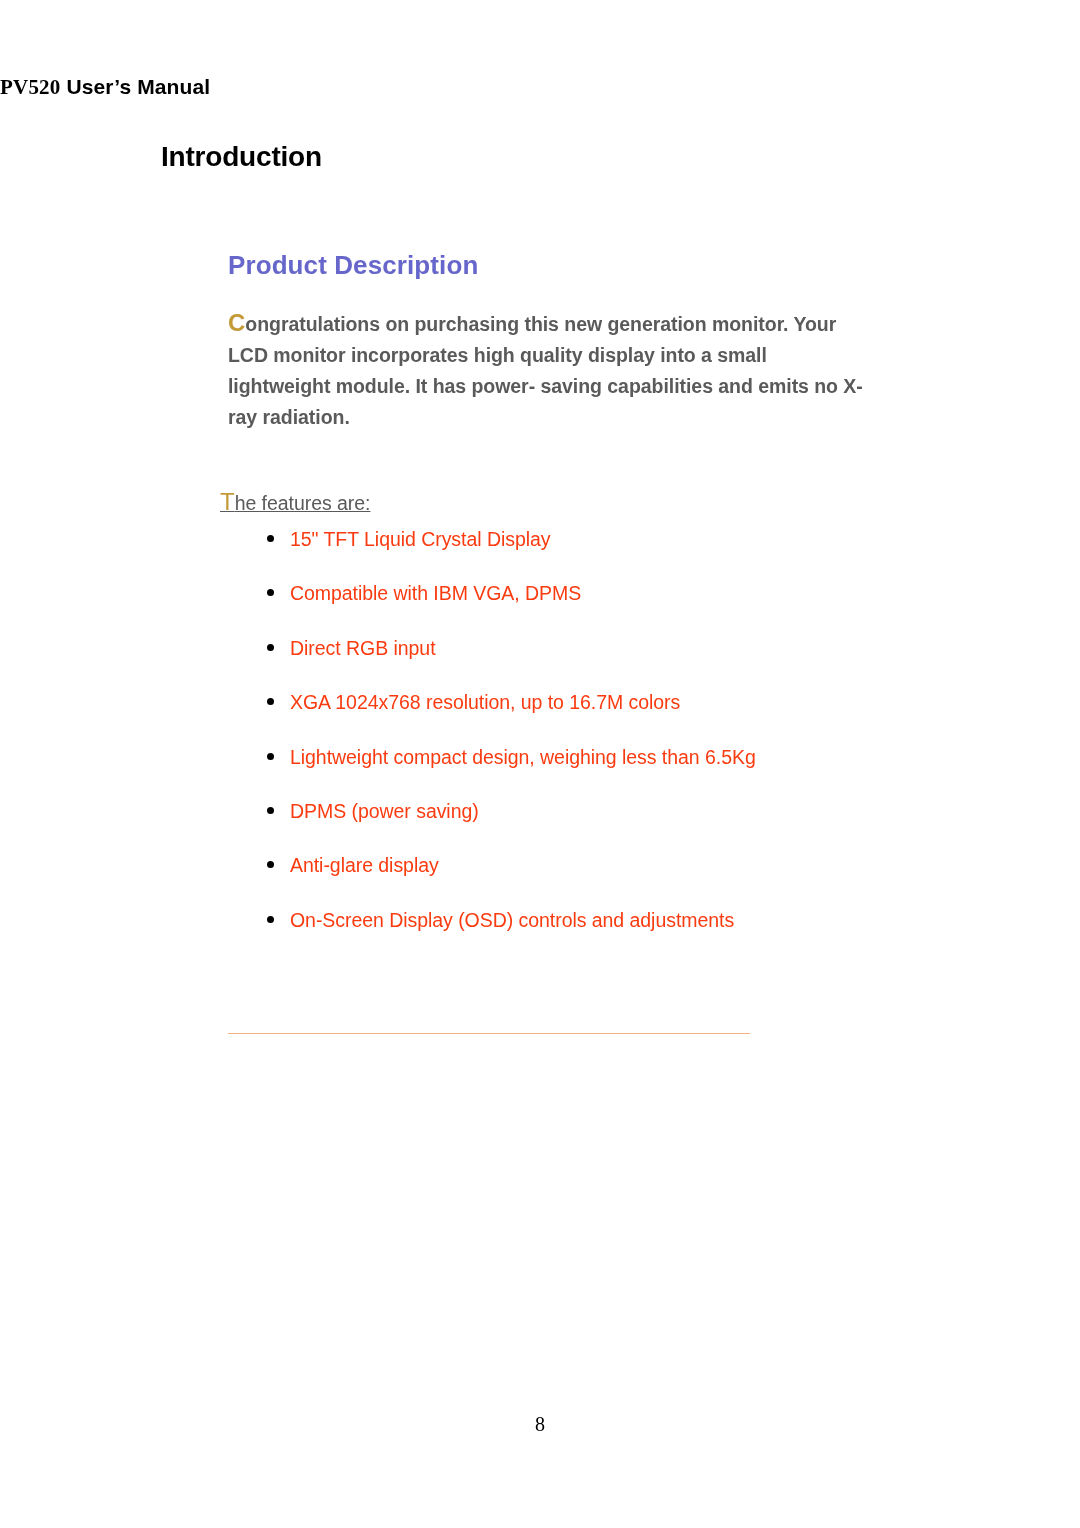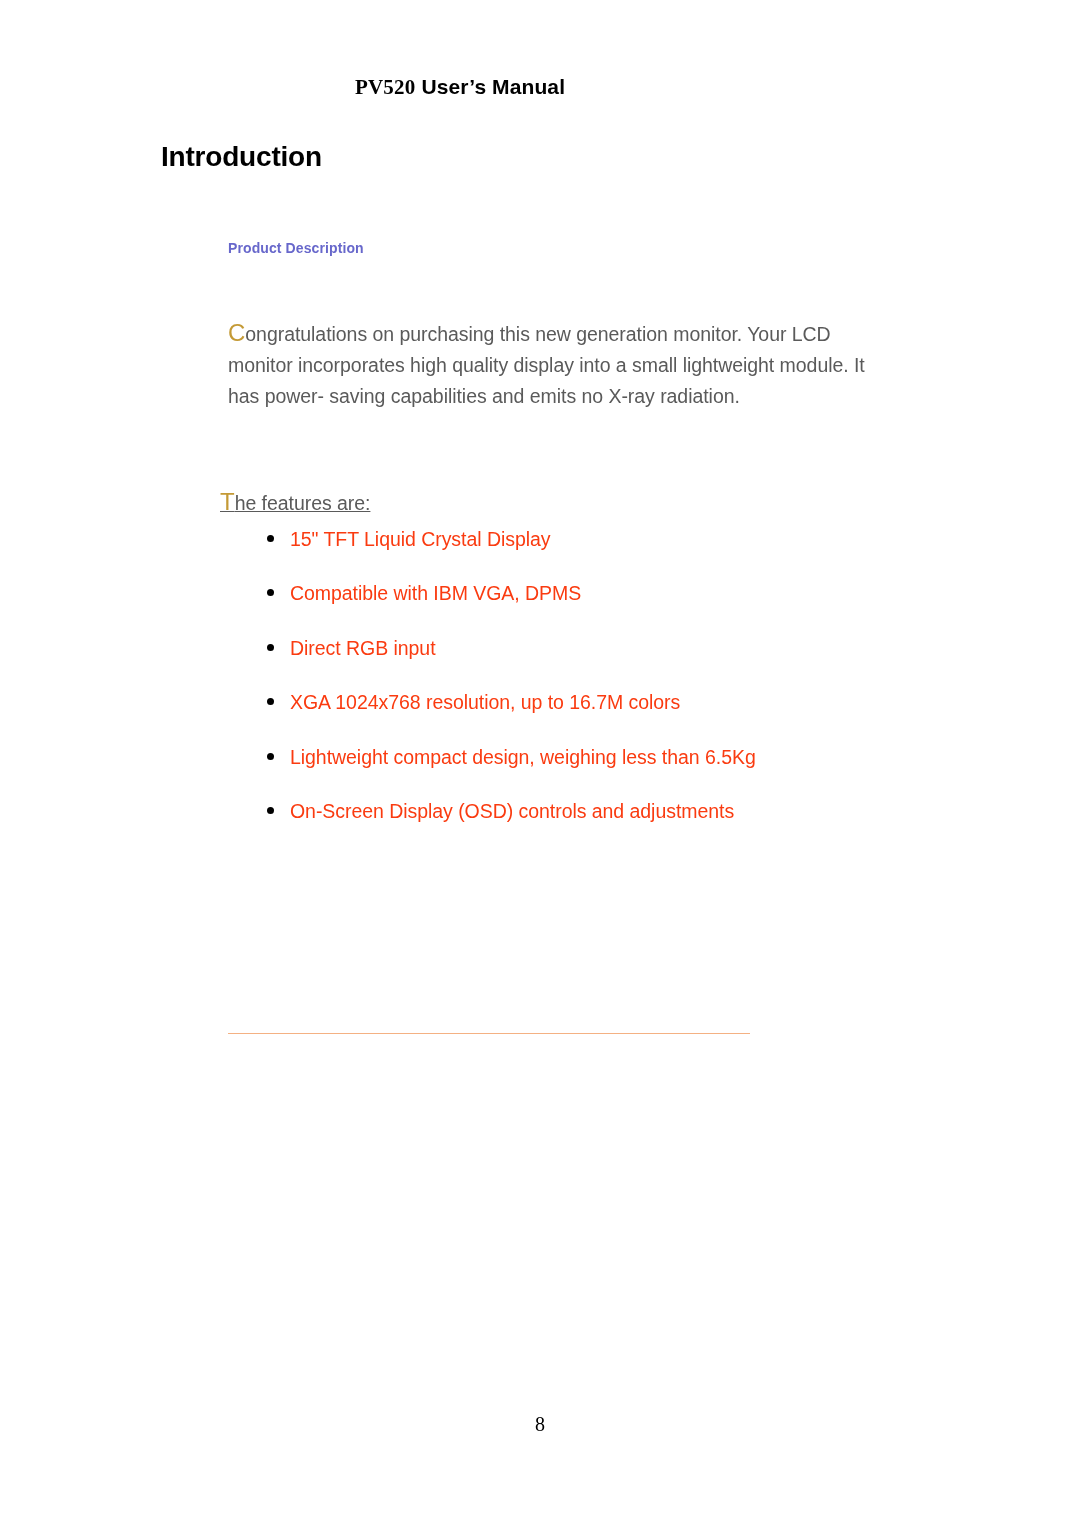--- a/index.html
+++ b/index.html
@@ -16,21 +16,21 @@
     overflow: hidden;
     font-family: "Liberation Sans", sans-serif;
   }
 
   
   .running-header {
     position: absolute;
     top: 75px;
     left: 0;
     width: 920px;
-    text-align: center;
+    text-align: left;
     white-space: nowrap;
   }
 
   .running-header .doc-code {
     font-family: "Liberation Serif", serif;
     font-weight: bold;
     font-size: 21px;
     color: #000000;
     letter-spacing: 0.2px;
   }
@@ -55,37 +55,38 @@
     letter-spacing: -0.2px;
   }
 
   
   .section-heading {
     position: absolute;
     top: 228px;
     left: 228px;
     font-family: "Liberation Sans", sans-serif;
     font-weight: bold;
-    font-size: 14px;
+    font-size: 26px;
     color: #6767CB;
     letter-spacing: 0.1px;
     text-align: right;
   }
 
   
   .body-paragraph {
     position: absolute;
-    top: 299px;
+    top: 289px;
     left: 228px;
     width: 640px;
     font-family: "Liberation Sans", sans-serif;
     font-size: 19.5px;
     line-height: 31px;
     color: #5a5a5a;
     letter-spacing: -0.05px;
+    font-weight: bold;
   }
 
   .dropcap {
     color: #c49a36;
     font-size: 24px;
     line-height: 1;
   }
 
   
   .features-lead {
@@ -186,20 +187,28 @@
     <li class="feature-item">
       <span class="feature-bullet"></span>
       <span>XGA 1024x768 resolution, up to 16.7M colors</span>
     </li>
     <li class="feature-item">
       <span class="feature-bullet"></span>
       <span>Lightweight compact design, weighing less than 6.5Kg</span>
     </li>
     <li class="feature-item">
       <span class="feature-bullet"></span>
+      <span>DPMS (power saving)</span>
+    </li>
+    <li class="feature-item">
+      <span class="feature-bullet"></span>
+      <span>Anti-glare display</span>
+    </li>
+    <li class="feature-item">
+      <span class="feature-bullet"></span>
       <span>On-Screen Display (OSD) controls and adjustments</span>
     </li>
   </ul>
 
   <div class="divider"></div>
 
   <div class="page-number">8</div>
 
 </div>
 

